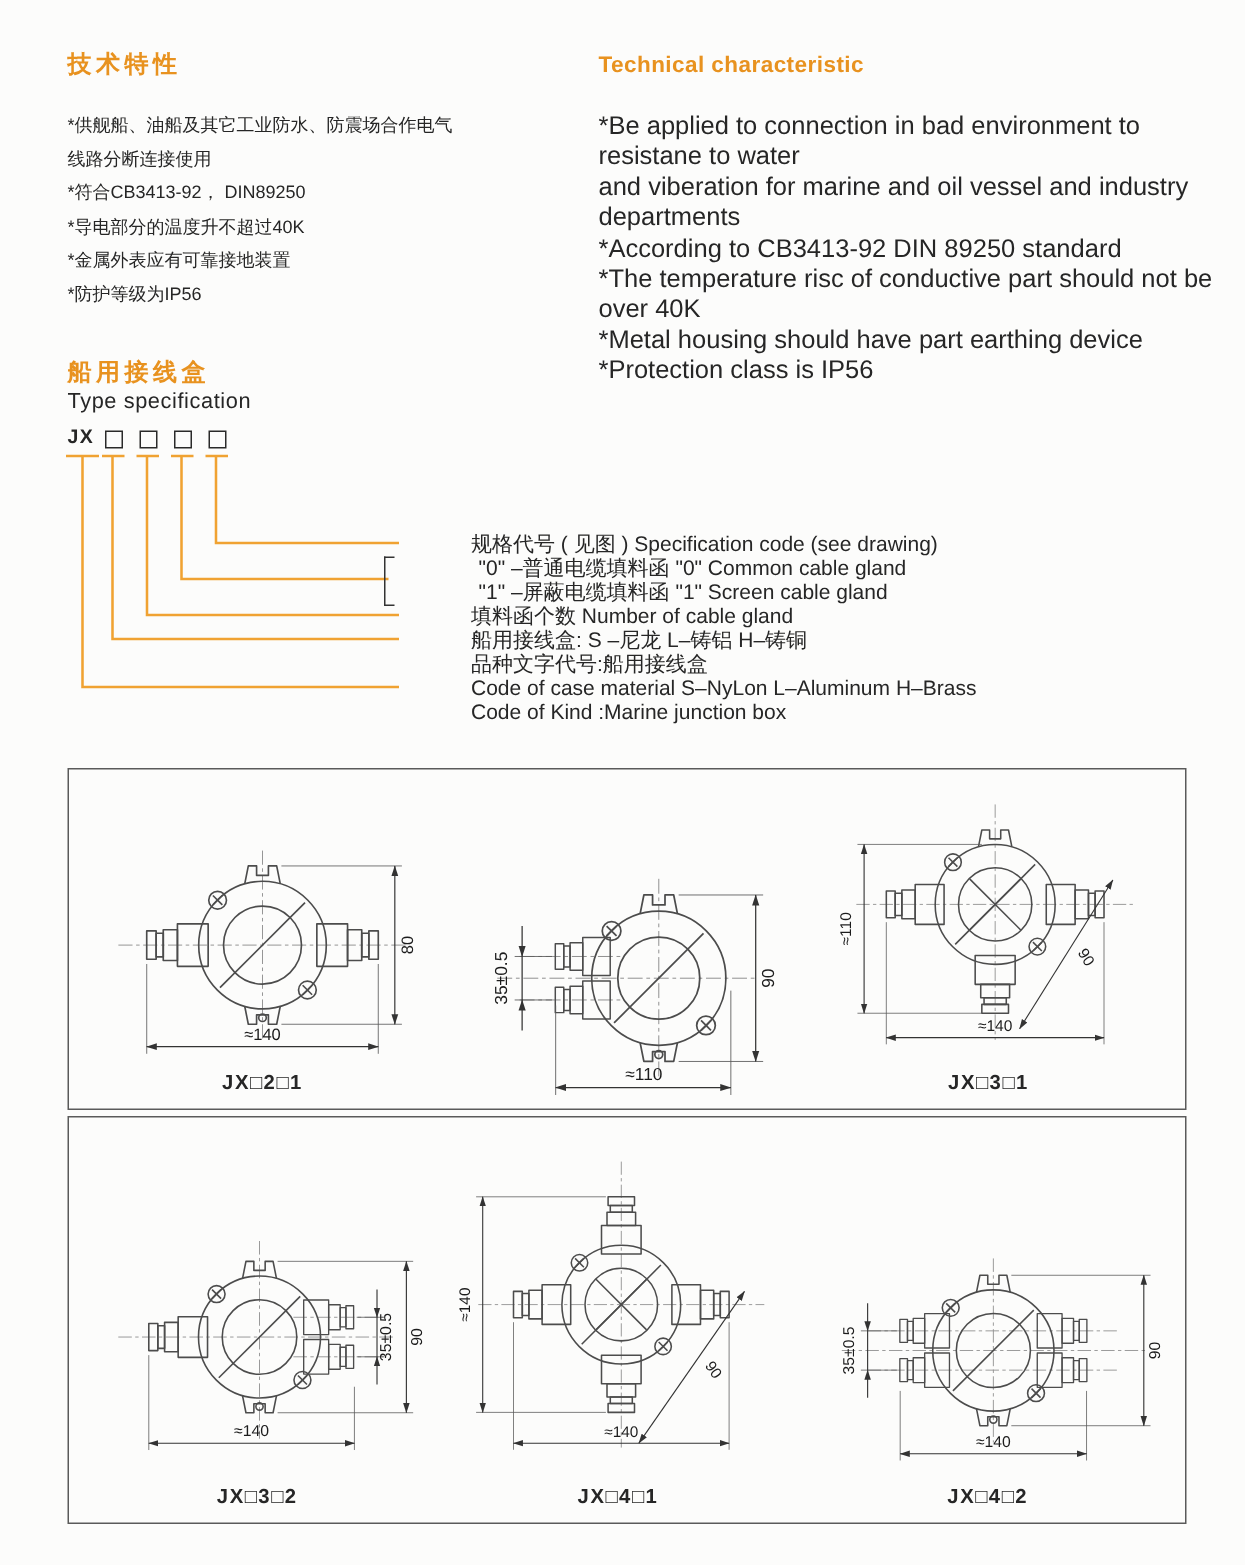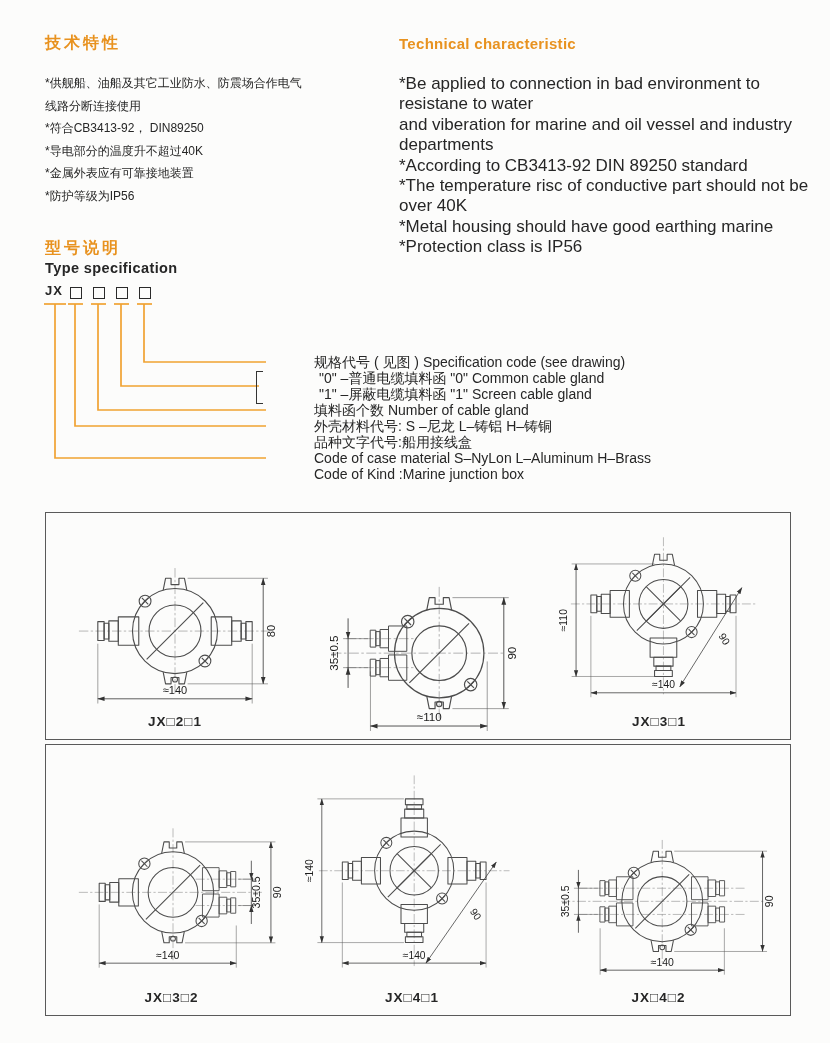--- a/index.html
+++ b/index.html
@@ -6,21 +6,21 @@
   .page{position:relative;width:830px;height:1043px;background:#fcfcfb;overflow:hidden;
         font-family:"Liberation Sans",sans-serif;color:#262626;margin:0 auto;padding-left:36px;}
   .abs{position:absolute;}
   h3{margin:0;font-weight:bold;}
   .orange{color:#e8921f;}
   #tech-zh{left:45px;top:33px;font-size:16px;letter-spacing:3px;}
   #tech-en{left:399px;top:35px;font-size:15px;letter-spacing:.3px;}
   .zh-lines{left:45px;top:72px;width:360px;font-size:12px;line-height:22.5px;}
   .en-lines{left:399px;top:74px;width:425px;font-size:17px;line-height:20.4px;}
   #ts-zh{left:45px;top:238px;font-size:16px;letter-spacing:3px;}
-  #ts-en{left:45px;top:260px;font-size:14.5px;font-weight:bold;letter-spacing:.4px;}
+  #ts-en{left:45px;top:260px;font-size:14.5px;font-weight:normal;letter-spacing:.4px;}
   #jx-prefix{left:45px;top:283px;font-size:13px;font-weight:bold;letter-spacing:1px;}
   .cbox{position:absolute;top:287px;width:10px;height:10px;border:1.6px solid #2a2a2a;background:#fcfcfb;}
   #connector{left:40px;top:300px;}
   #bracket{left:256px;top:371px;width:6px;height:31px;
            border-left:1.7px solid #333;border-top:1.7px solid #333;border-bottom:1.7px solid #333;}
   #legend{left:266px;top:354px;font-size:14px;line-height:16px;white-space:nowrap;margin-left:48px;}
   .legend-line.indent{padding-left:5px;}
   .panel{position:absolute;left:45px;width:746px;border:1.6px solid #5a5a5a;box-sizing:border-box;
          display:flex;justify-content:space-between;align-items:flex-end;}
   #panel1{top:512px;height:228px;padding:4px 14px 2px;}
@@ -87,25 +87,25 @@
     <div>*金属外表应有可靠接地装置</div>
     <div>*防护等级为IP56</div>
   </div>
 
   <h3 id="tech-en" class="abs orange">Technical characteristic</h3>
   <div class="abs en-lines">
     <div>*Be applied to connection in bad environment to resistane to water</div>
     <div>and viberation for marine and oil vessel and industry departments</div>
     <div>*According to CB3413-92   DIN 89250 standard</div>
     <div>*The temperature risc of conductive part should not be over 40K</div>
-    <div>*Metal housing should have good earthing marine</div>
+    <div>*Metal housing should have part earthing device</div>
     <div>*Protection class is IP56</div>
   </div>
 
-  <h3 id="ts-zh" class="abs orange">型号说明</h3>
+  <h3 id="ts-zh" class="abs orange">船用接线盒</h3>
   <div id="ts-en" class="abs">Type specification</div>
 
   <span id="jx-prefix" class="abs">JX</span>
   <span class="cbox" style="left:70px"></span>
   <span class="cbox" style="left:93px"></span>
   <span class="cbox" style="left:116px"></span>
   <span class="cbox" style="left:139px"></span>
 
   <svg id="connector" class="abs" width="640" height="175" viewBox="0 0 640 175">
     <g fill="none" stroke="#f0a232" stroke-width="1.7">
@@ -121,21 +121,21 @@
       <path d="M15 4 V158 H226"></path>
     </g>
   </svg>
   <span id="bracket" class="abs"></span>
 
   <div id="legend" class="abs">
     <div class="legend-line">规格代号 ( 见图 )   Specification code (see drawing)</div>
     <div class="legend-line indent">"0" –普通电缆填料函   "0"  Common cable gland</div>
     <div class="legend-line indent">"1" –屏蔽电缆填料函   "1"  Screen cable gland</div>
     <div class="legend-line">填料函个数  Number of cable gland</div>
-    <div class="legend-line">外壳材料代号: S –尼龙 L–铸铝 H–铸铜</div>
+    <div class="legend-line">船用接线盒: S –尼龙 L–铸铝 H–铸铜</div>
     <div class="legend-line">品种文字代号:船用接线盒</div>
     <div class="legend-line">Code of case material S–NyLon L–Aluminum H–Brass</div>
     <div class="legend-line">Code of Kind :Marine junction box</div>
   </div>
 
   <div id="panel1" class="panel">
 
     <figure>
       <svg class="fig-svg" width="230" viewBox="-146 -108 292 206">
         <line class="cl" x1="-122" y1="0" x2="122" y2="0"></line>

